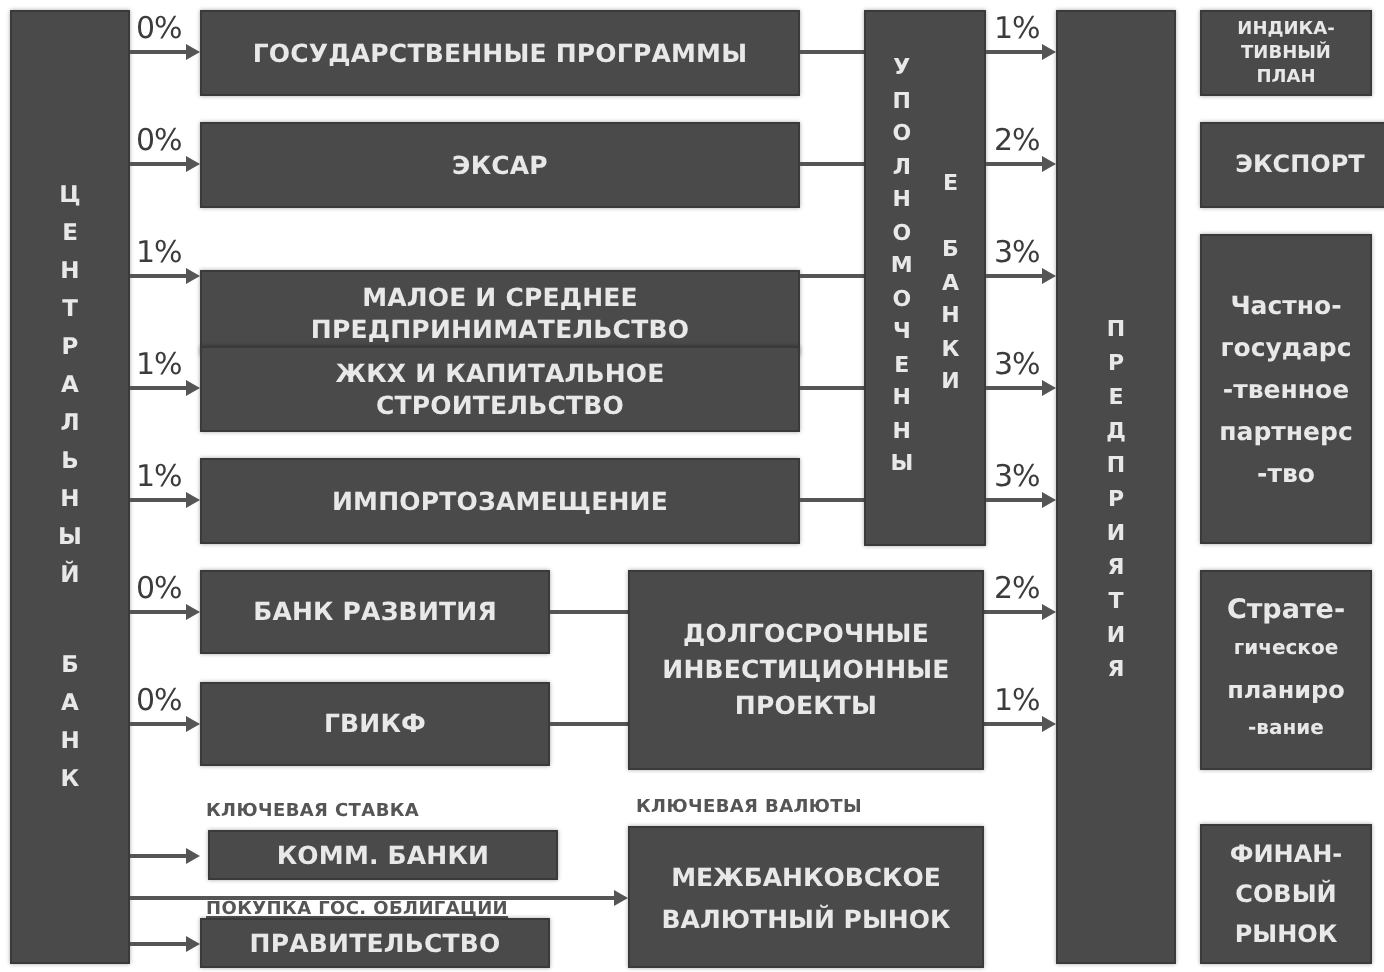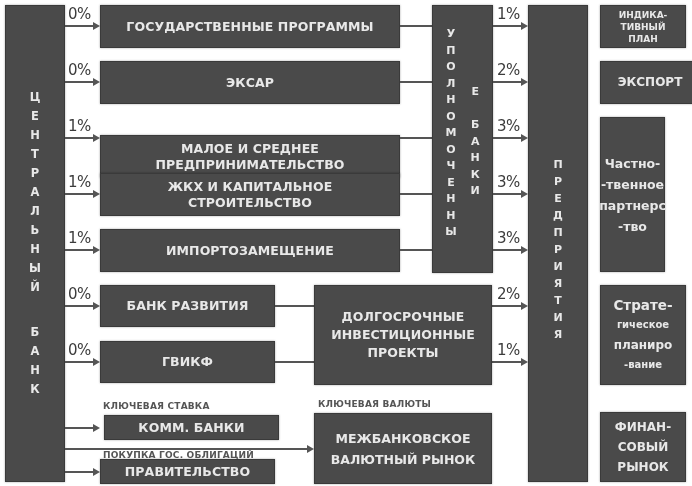--- a/index.html
+++ b/index.html
@@ -156,22 +156,23 @@
 </div>
 
 <div class="box small" style="left:600px; top:5px; width:86px; height:43px; flex-direction:column;">
   <span>ИНДИКА-</span>
   <span>ТИВНЫЙ</span>
   <span>ПЛАН</span>
 </div>
 <div class="box" style="left:600px; top:61px; width:100px; height:43px; font-size:12px;">
   <span>ЭКСПОРТ</span>
 </div>
-<div class="box" style="left:600px; top:117px; width:65px; height:155px; flex-direction:column; font-size:12.5px; line-height:21px;">
+<div class="box" style="left:600px; top:117px; width:86px; height:155px; flex-direction:column; font-size:12.5px; line-height:21px;">
   <span>Частно-</span>
+  <span>государс</span>
   <span>-твенное</span>
   <span>партнерс</span>
   <span>-тво</span>
 </div>
 <div class="box" style="left:600px; top:285px; width:86px; height:100px; flex-direction:column; line-height:20px;">
   <span style="font-size:13.5px;">Страте-</span>
   <span style="font-size:10px;">гическое</span>
   <span style="font-size:12px;">планиро</span>
   <span style="font-size:10px;">-вание</span>
 </div>

